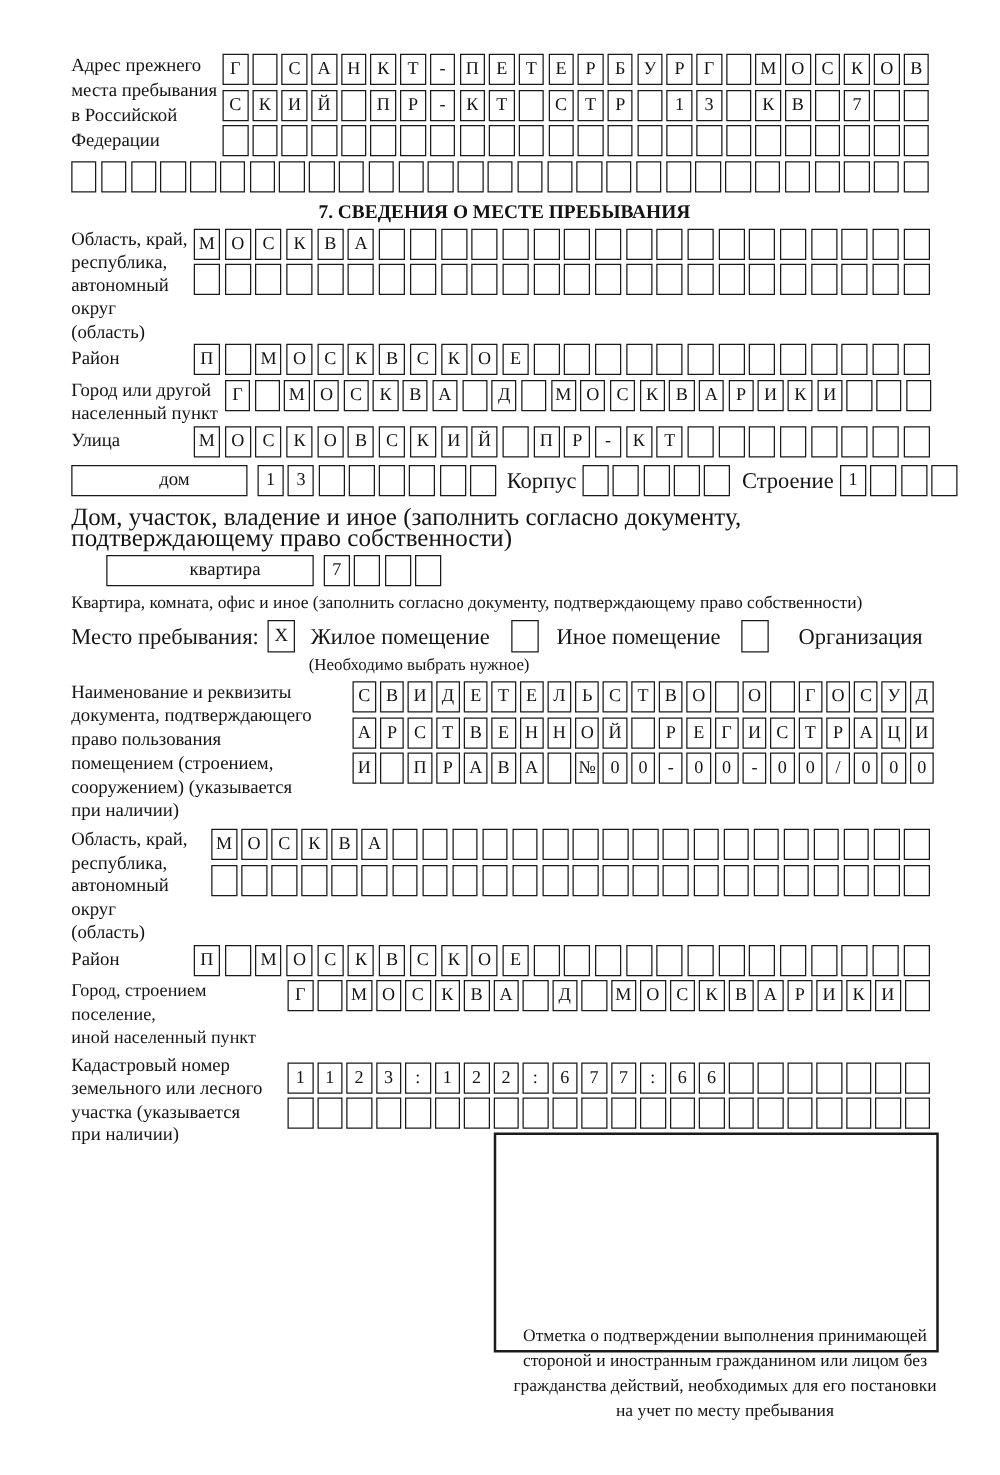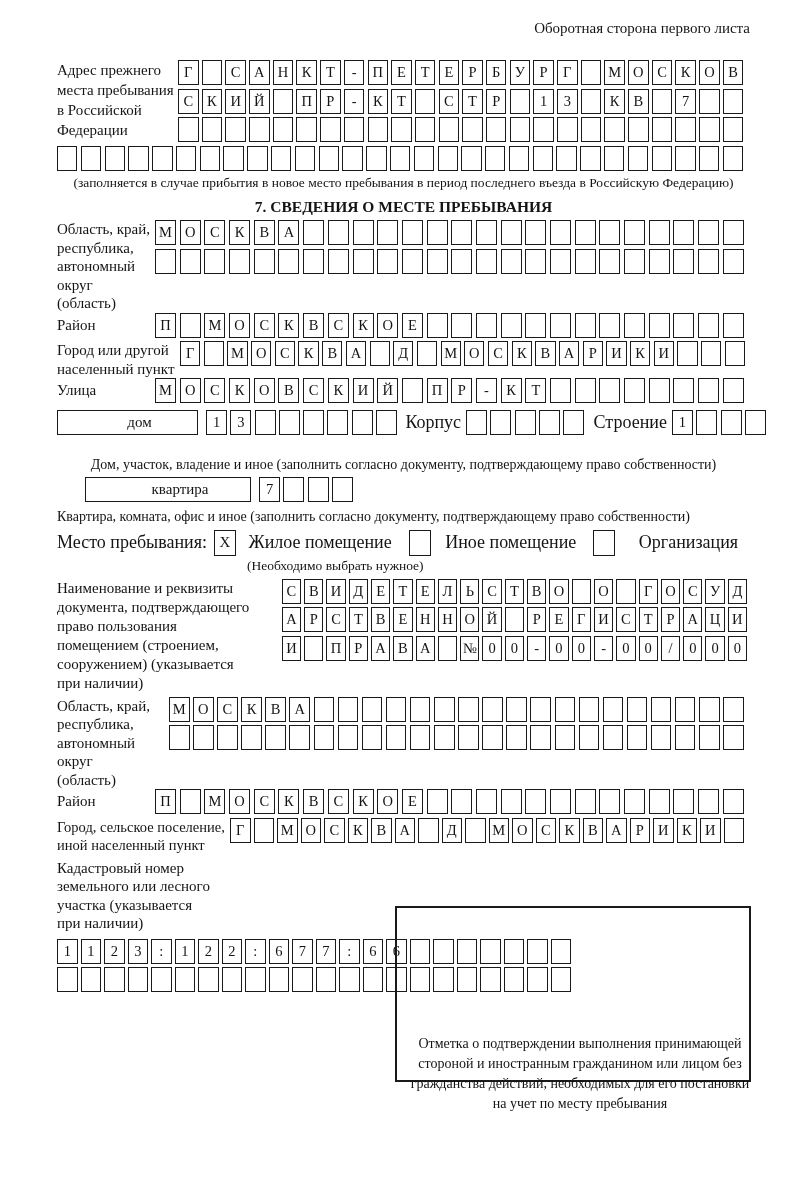--- a/index.html
+++ b/index.html
@@ -22,28 +22,27 @@
   }
   .widebox{
     box-sizing:border-box;border:1.8px solid #1a1a1a;height:25px;flex-shrink:0;
     display:flex;align-items:center;justify-content:center;font-size:15px;padding-left:24px;
   }
   .inlbl{font-size:18px;line-height:25px;flex-shrink:0;white-space:nowrap;}
   .cap{font-size:13.5px;line-height:17px;}
   .capc{text-align:center;}
   .title{font-weight:bold;text-align:center;font-size:15.5px;line-height:20px;}
   .stamp-box{position:absolute;left:395px;top:906px;width:356px;height:176px;border:2px solid #1a1a1a;box-sizing:border-box;}
-  .stamp-cap{position:absolute;left:370px;top:1034px;width:420px;text-align:center;font-size:14px;line-height:20px;white-space:pre-line;}
+  .stamp-cap{position:absolute;left:370px;top:1060px;width:420px;text-align:center;font-size:14px;line-height:20px;white-space:pre-line;}
 </style>
 </head>
 <body>
 
 <div class="page">
 
-  <div class="hdr">Оборотная сторона первого листа</div>
 
   <div class="frow" style="margin-top:23px;">
     <div class="lbl" style="width:121px;line-height:20px;">Адрес прежнего
 места пребывания
 в Российской
 Федерации</div>
     <div class="boxcol">
       <div class="boxrow" style="--bw:20.5px;--bg:3.2px;">
           <span class="cell">Г</span>
           <span class="cell"></span>
@@ -148,21 +147,20 @@
       <span class="cell"></span>
       <span class="cell"></span>
       <span class="cell"></span>
       <span class="cell"></span>
       <span class="cell"></span>
       <span class="cell"></span>
       <span class="cell"></span>
       <span class="cell"></span>
       <span class="cell"></span>
     </div>
-  <div class="cap capc" style="margin-top:1px;">(заполняется в случае прибытия в новое место пребывания в период последнего въезда в Российскую Федерацию)</div>
 
   <div class="title" style="margin-top:6px;">7. СВЕДЕНИЯ О МЕСТЕ ПРЕБЫВАНИЯ</div>
 
   <div class="frow" style="margin-top:3px;">
     <div class="lbl" style="width:98px;">Область, край,
 республика,
 автономный
 округ (область)</div>
     <div class="boxcol">
       <div class="boxrow" style="--bw:21px;--bg:3.7px;">
@@ -332,21 +330,21 @@
         <span class="cell"></span>
       </div>
     <div class="inlbl" style="margin-left:6px;">Строение</div>
     <div class="boxrow" style="--bw:21px;--bg:3.3px;margin-left:5px;">
         <span class="cell">1</span>
         <span class="cell"></span>
         <span class="cell"></span>
         <span class="cell"></span>
       </div>
   </div>
-  <div class="cap" style="margin-top:18px;font-size:14px;text-align:center;">Дом, участок, владение и иное (заполнить согласно документу, подтверждающему право собственности)</div>
+  <div class="cap" style="margin-top:5px;font-size:20px;">Дом, участок, владение и иное (заполнить согласно документу, подтверждающему право собственности)</div>
 
   <div class="frow" style="margin-top:4px;margin-left:28px;">
     <div class="widebox" style="width:166px;">квартира</div>
     <div class="boxrow" style="--bw:21px;--bg:3.3px;margin-left:8px;">
         <span class="cell">7</span>
         <span class="cell"></span>
         <span class="cell"></span>
         <span class="cell"></span>
       </div>
   </div>
@@ -529,21 +527,21 @@
         <span class="cell"></span>
         <span class="cell"></span>
         <span class="cell"></span>
         <span class="cell"></span>
         <span class="cell"></span>
         <span class="cell"></span>
       </div>
   </div>
 
   <div class="frow">
-    <div class="lbl" style="width:173px;font-size:14.5px;">Город, сельское поселение,
+    <div class="lbl" style="width:173px;font-size:14.5px;">Город, строением поселение,
 иной населенный пункт</div>
     <div class="boxrow" style="--bw:20.5px;--bg:3px;">
         <span class="cell">Г</span>
         <span class="cell"></span>
         <span class="cell">М</span>
         <span class="cell">О</span>
         <span class="cell">С</span>
         <span class="cell">К</span>
         <span class="cell">В</span>
         <span class="cell">А</span>
@@ -557,21 +555,21 @@
         <span class="cell">В</span>
         <span class="cell">А</span>
         <span class="cell">Р</span>
         <span class="cell">И</span>
         <span class="cell">К</span>
         <span class="cell">И</span>
         <span class="cell"></span>
       </div>
   </div>
 
-  <div class="frow" style="margin-top:4px;flex-direction:column;">
+  <div class="frow" style="margin-top:4px;">
     <div class="lbl" style="width:173px;">Кадастровый номер
 земельного или лесного
 участка (указывается
 при наличии)</div>
     <div class="boxcol" style="padding-top:6px;">
       <div class="boxrow" style="--bw:20.5px;--bg:3px;">
           <span class="cell">1</span>
           <span class="cell">1</span>
           <span class="cell">2</span>
           <span class="cell">3</span>

